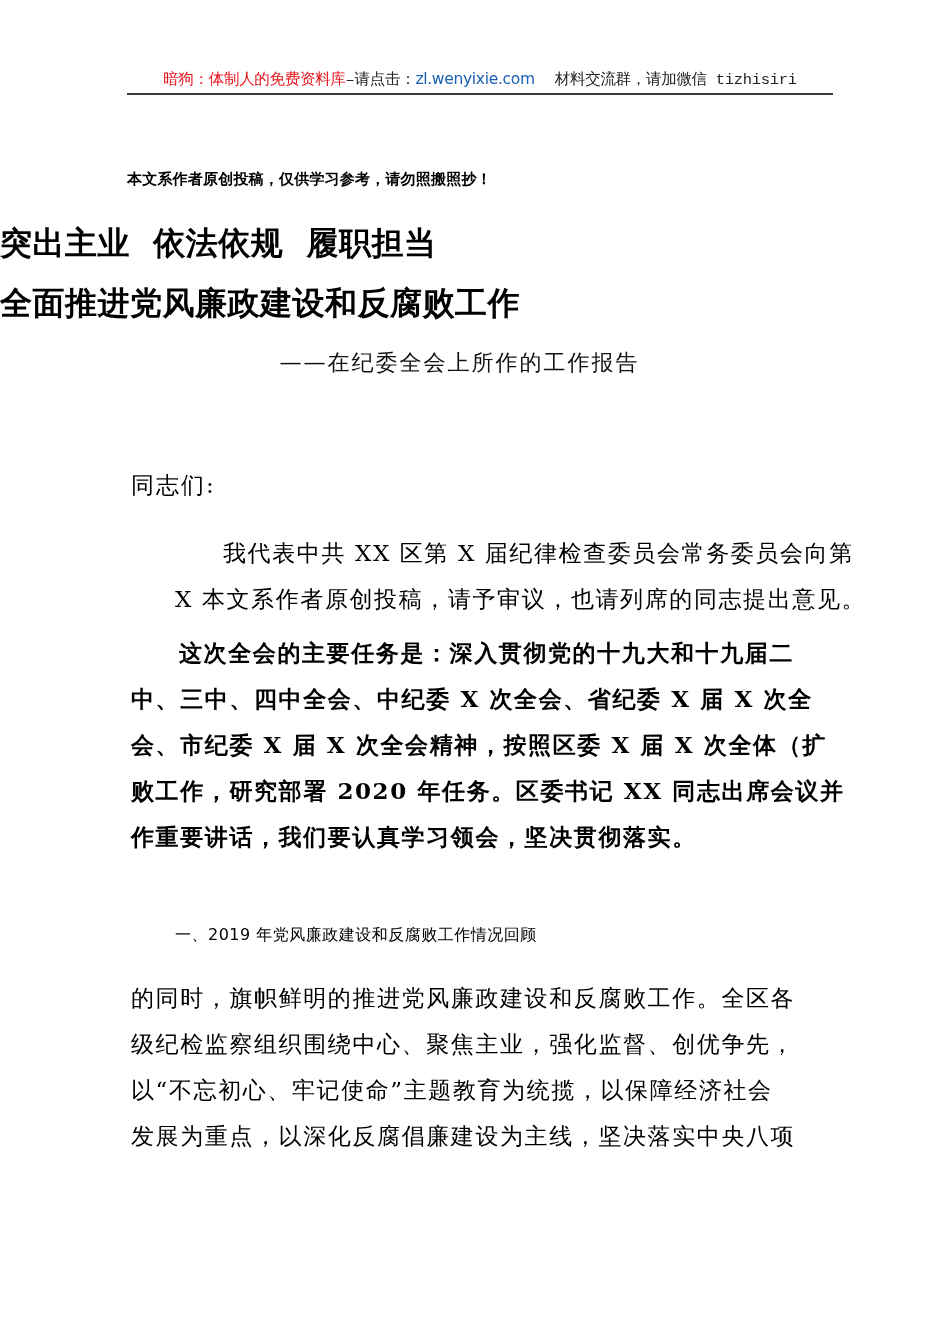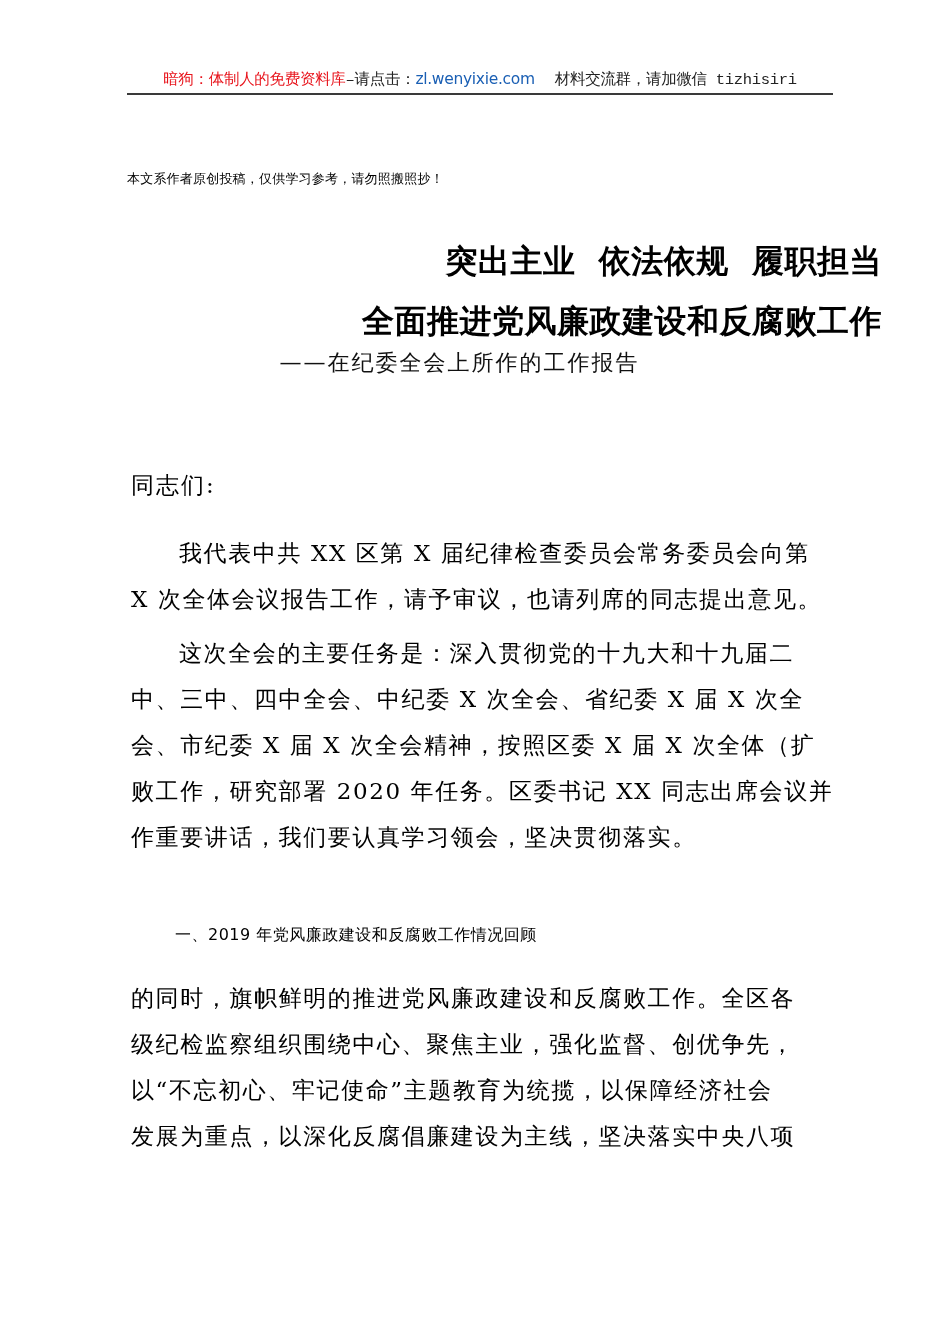--- a/index.html
+++ b/index.html
@@ -37,35 +37,34 @@
       left: 127px;
       top: 93px;
       width: 706px;
       height: 2px;
       background: #3a3a3a;
     }
     .notice {
       position: absolute;
       left: 127px;
       top: 168px;
-      font-size: 13px;
-      font-weight: normal;
+      font-size: 15px;
+      font-weight: bold;
       line-height: 22px;
       letter-spacing: 0.2px;
     }
     .title {
       position: absolute;
       left: 0;
       width: 882px;
-      text-align: right;
+      text-align: left;
       font-weight: bold;
       font-size: 32px;
       line-height: 44px;
       letter-spacing: 0.5px;
-      margin-top: 18px;
     }
     .title.t1 { top: 221px; }
     .title.t2 { top: 281px; }
     .subtitle {
       position: absolute;
       left: 0;
       width: 919px;
       top: 345px;
       text-align: center;
       font-size: 22px;
@@ -108,26 +107,26 @@
 <div class="header-rule"></div>
 
 <div class="notice">本文系作者原创投稿，仅供学习参考，请勿照搬照抄！</div>
 
 <div class="title t1" style="white-space:pre;">突出主业  依法依规  履职担当</div>
 <div class="title t2">全面推进党风廉政建设和反腐败工作</div>
 <div class="subtitle">——在纪委全会上所作的工作报告</div>
 
 <div class="body-text greeting">同志们:</div>
 
-<div class="body-text p1" style="text-indent:0;">
+<div class="body-text p1" style="text-indent:0;margin-left:44px;">
   <span class="line first">我代表中共 XX 区第 X 届纪律检查委员会常务委员会向第</span>
-  <span class="line">X 次全体会议报告工作，请予审议，也请列席的同志提出意见。</span>
+  <span class="line">X 本文系作者原创投稿，请予审议，也请列席的同志提出意见。</span>
 </div>
 
-<div class="body-text p2" style="text-indent:0;">
+<div class="body-text p2" style="text-indent:0;font-weight:bold;">
   <span class="line first">这次全会的主要任务是：深入贯彻党的十九大和十九届二</span>
   <span class="line">中、三中、四中全会、中纪委 X 次全会、省纪委 X 届 X 次全</span>
   <span class="line">会、市纪委 X 届 X 次全会精神，按照区委 X 届 X 次全体（扩</span>
   <span class="line">败工作，研究部署 2020 年任务。区委书记 XX 同志出席会议并</span>
   <span class="line">作重要讲话，我们要认真学习领会，坚决贯彻落实。</span>
 </div>
 
 <div class="section-heading">一、2019 年党风廉政建设和反腐败工作情况回顾</div>
 
 <div class="body-text p3" style="text-indent:0;">

